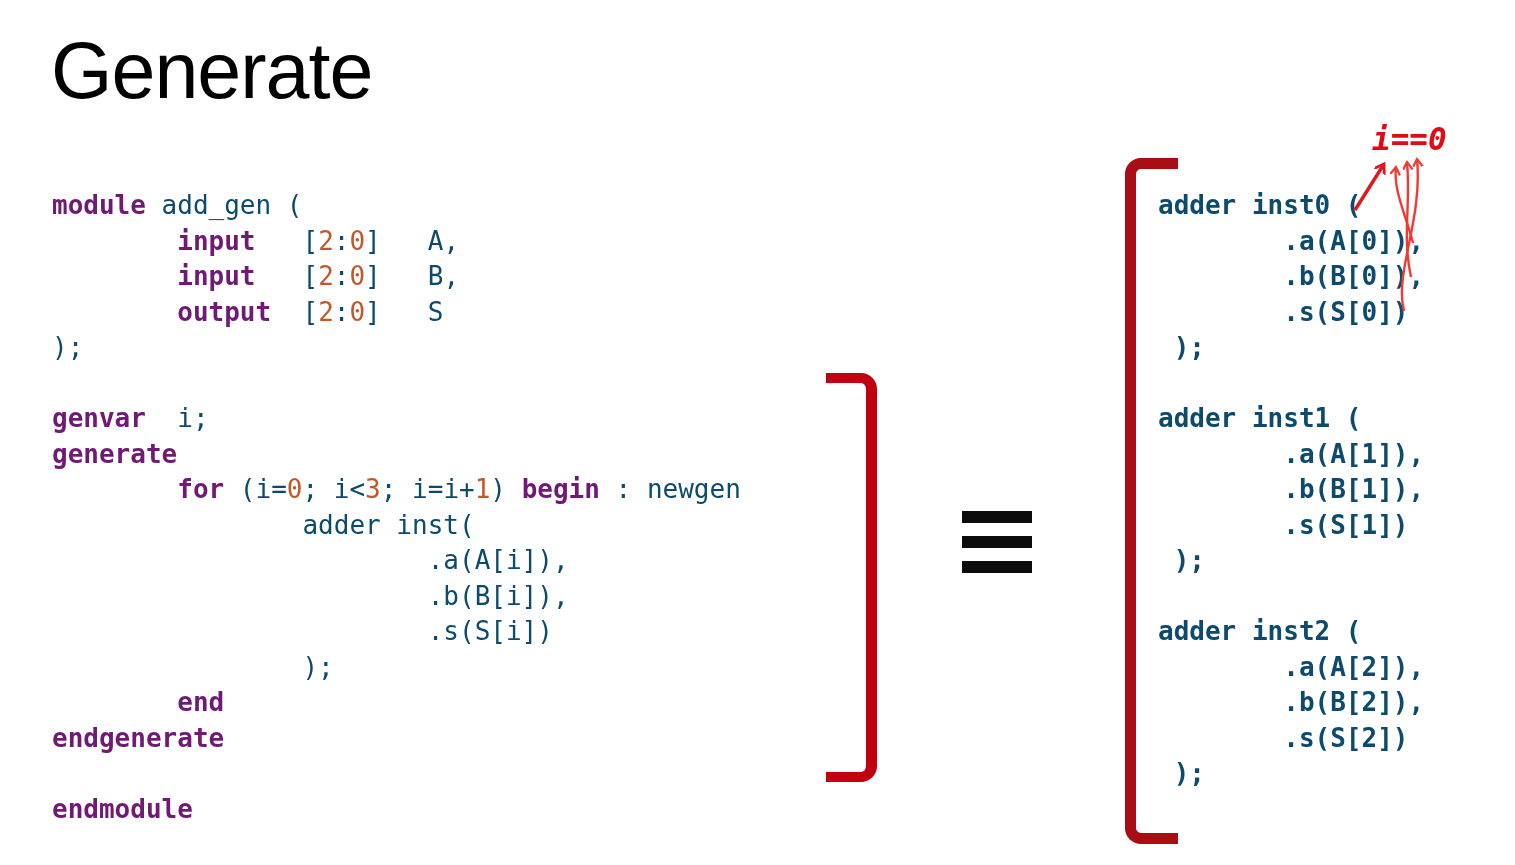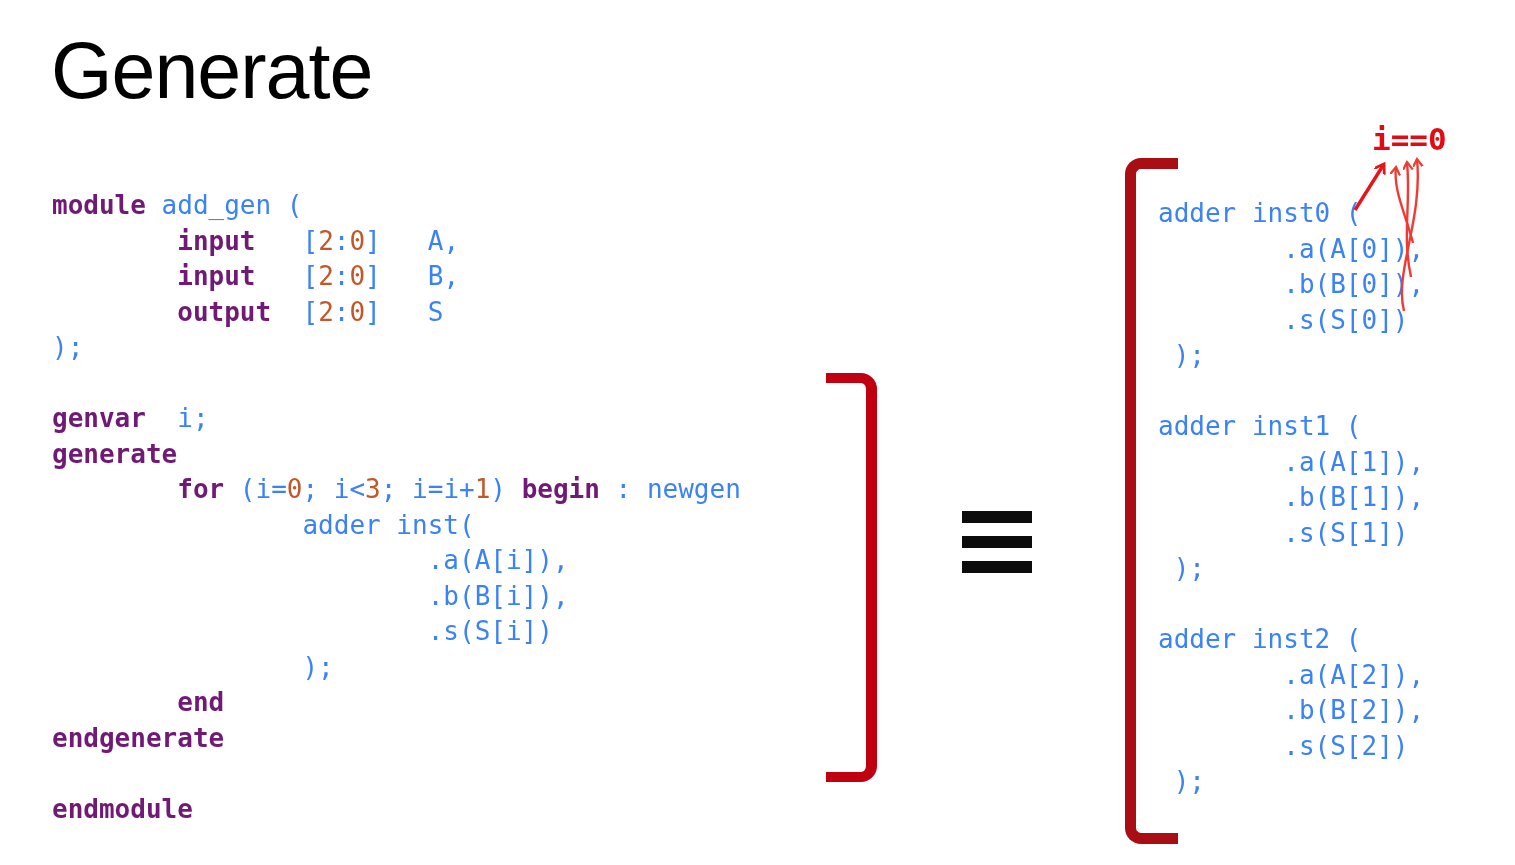--- a/index.html
+++ b/index.html
@@ -12,25 +12,25 @@
     font-size:79px;font-weight:400;color:#000;
     letter-spacing:-1px;line-height:1.1;
   }
 
   .code{
     font-family:"DejaVu Sans Mono","Liberation Mono",monospace;
     font-size:26px;line-height:35.5px;
     color:#000;white-space:pre;
   }
   #code-left{left:52px;top:188px;}
-  #code-right{left:1158px;top:196px;}
+  #code-right{left:1158px;top:188px;font-weight:bold;}
   .code-line{height:35.5px;}
   .kw{color:#701a75;font-weight:bold;}
   .num{color:#c2582a;}
-  .pl{color:#3b82f6;}
+  .pl{color:#0c4a6e;}
 
   
   #bracket-left{
     left:826px;top:373px;width:40px;height:389px;
     border-top:10px solid #c00011;
     border-bottom:10px solid #c00011;
     border-right:11px solid #c00011;
     border-radius:0 16px 16px 0;
   }
   #bracket-right{
@@ -42,21 +42,21 @@
   }
 
   
   #equiv{left:962px;top:511px;display:flex;flex-direction:column;gap:13px;}
   #equiv .bar{width:70px;height:12px;background:#0c0c0c;}
 
   
   #annotation-label{
     left:1372px;top:122px;
     font-family:"DejaVu Sans Mono","Liberation Mono",monospace;
-    font-size:31px;font-weight:bold;color:#e30b13;line-height:34px;
+    font-size:31px;font-weight:bold;color:#e30b13;line-height:34px;font-style:italic;
   }
   #annotation-arrows{left:1330px;top:110px;pointer-events:none;}
   #annotation-arrows path.thin{stroke:#ef3b33;stroke-width:2.4;fill:none;}
   #annotation-arrows path.thick{stroke:#e5151c;stroke-width:3.4;fill:none;}
 </style>
 </head>
 <body>
 
 <div id="slide-title" class="abs">Generate</div>
 

